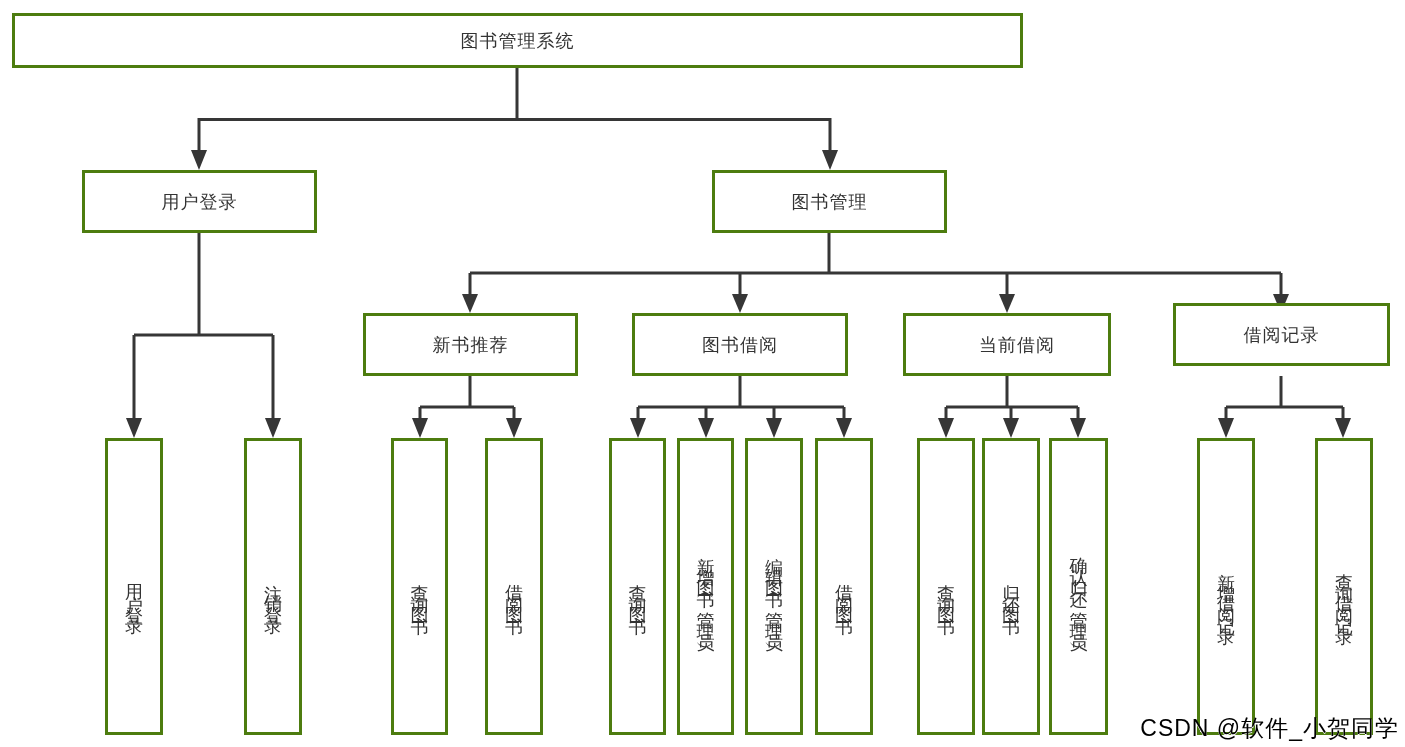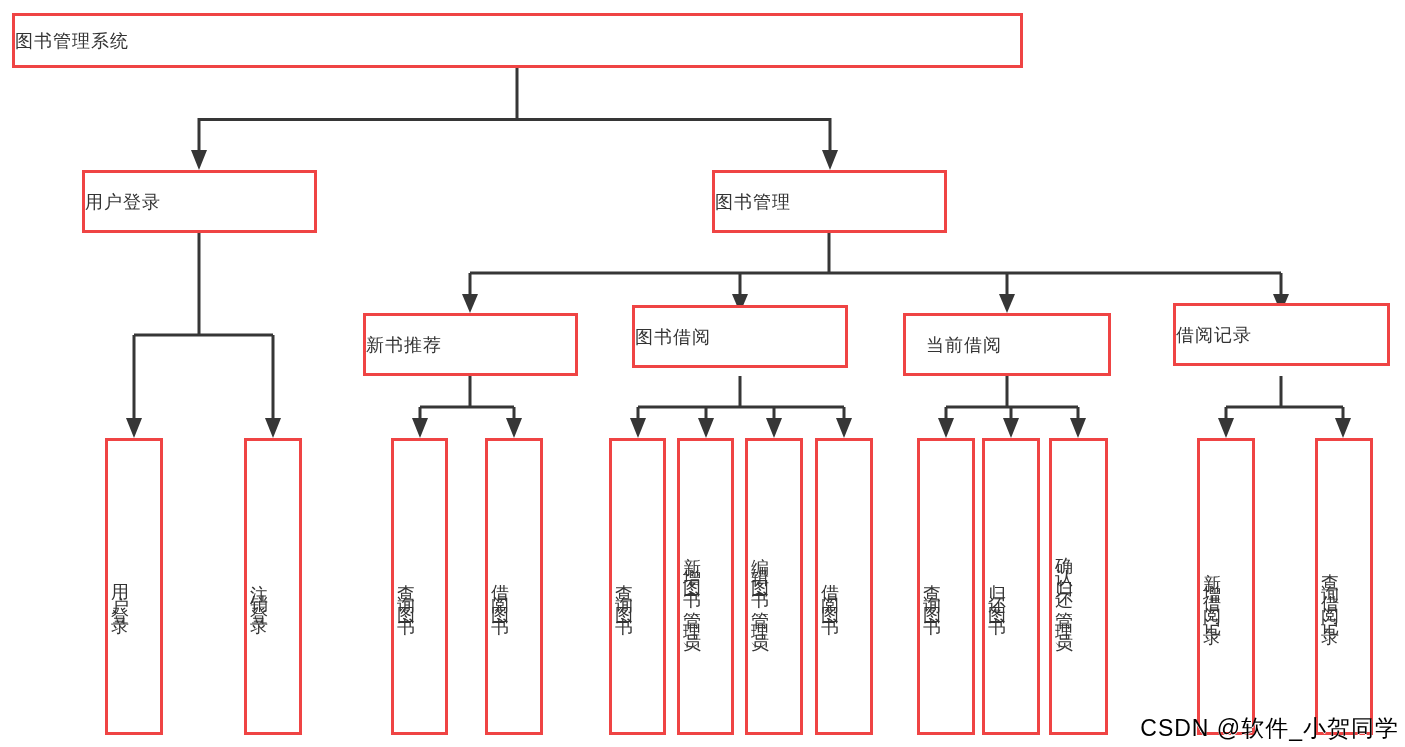--- a/index.html
+++ b/index.html
@@ -3,22 +3,22 @@
 <meta charset="utf-8">
 <style>
   html,body { margin:0; padding:0; background:#ffffff; }
   .canvas {
     position:relative; width:1405px; height:747px; background:#ffffff;
     font-family:"Liberation Sans","DejaVu Sans",sans-serif; overflow:hidden;
   }
   svg.wires { position:absolute; left:0; top:0; z-index:0; }
   .box {
     position:absolute; box-sizing:border-box;
-    border:3px solid #ef4444; background:#ffffff;
-    display:flex; align-items:center; 
+    border:3px solid #4d7c0f; background:#ffffff;
+    display:flex; align-items:center; justify-content:center;
     color:#333333; font-size:18px; letter-spacing:1px;
     z-index:1;
   }
   .leaf span {
     writing-mode:vertical-rl; text-orientation:mixed;
     letter-spacing:11px; margin-bottom:-11px;
     white-space:nowrap; color:#333333; font-size:18px;
   }
   .watermark {
     position:absolute; right:6px; bottom:3px; z-index:3;
@@ -75,21 +75,21 @@
   <div class="box" style="left:82px; top:170px; width:235px; height:63px;">
     <span>用户登录</span>
   </div>
   <div class="box" style="left:712px; top:170px; width:235px; height:63px;">
     <span>图书管理</span>
   </div>
 
   <div class="box" style="left:363px; top:313px; width:215px; height:63px;">
     <span>新书推荐</span>
   </div>
-  <div class="box" style="left:632px; top:305px; width:216px; height:63px;">
+  <div class="box" style="left:632px; top:313px; width:216px; height:63px;">
     <span>图书借阅</span>
   </div>
   <div class="box" style="left:903px; top:313px; width:208px; height:63px;padding-left:20px;">
     <span>当前借阅</span>
   </div>
   <div class="box" style="left:1173px; top:303px; width:217px; height:63px;">
     <span>借阅记录</span>
   </div>
 
   <div class="box leaf" style="left:105px; top:438px; width:58px; height:297px;">

